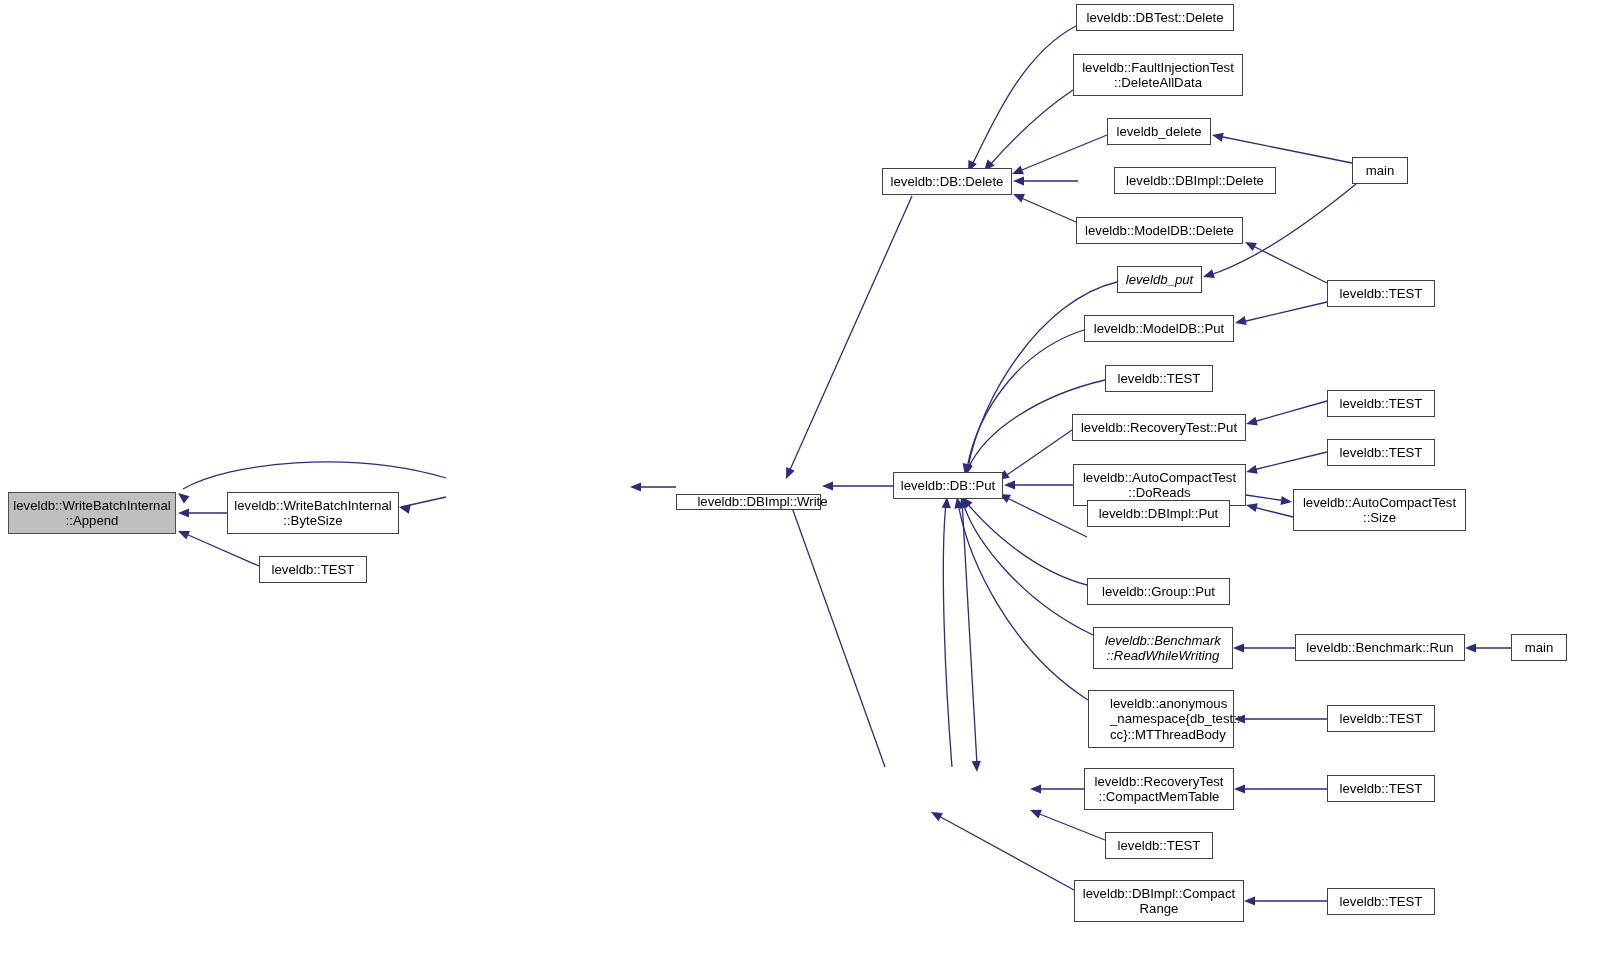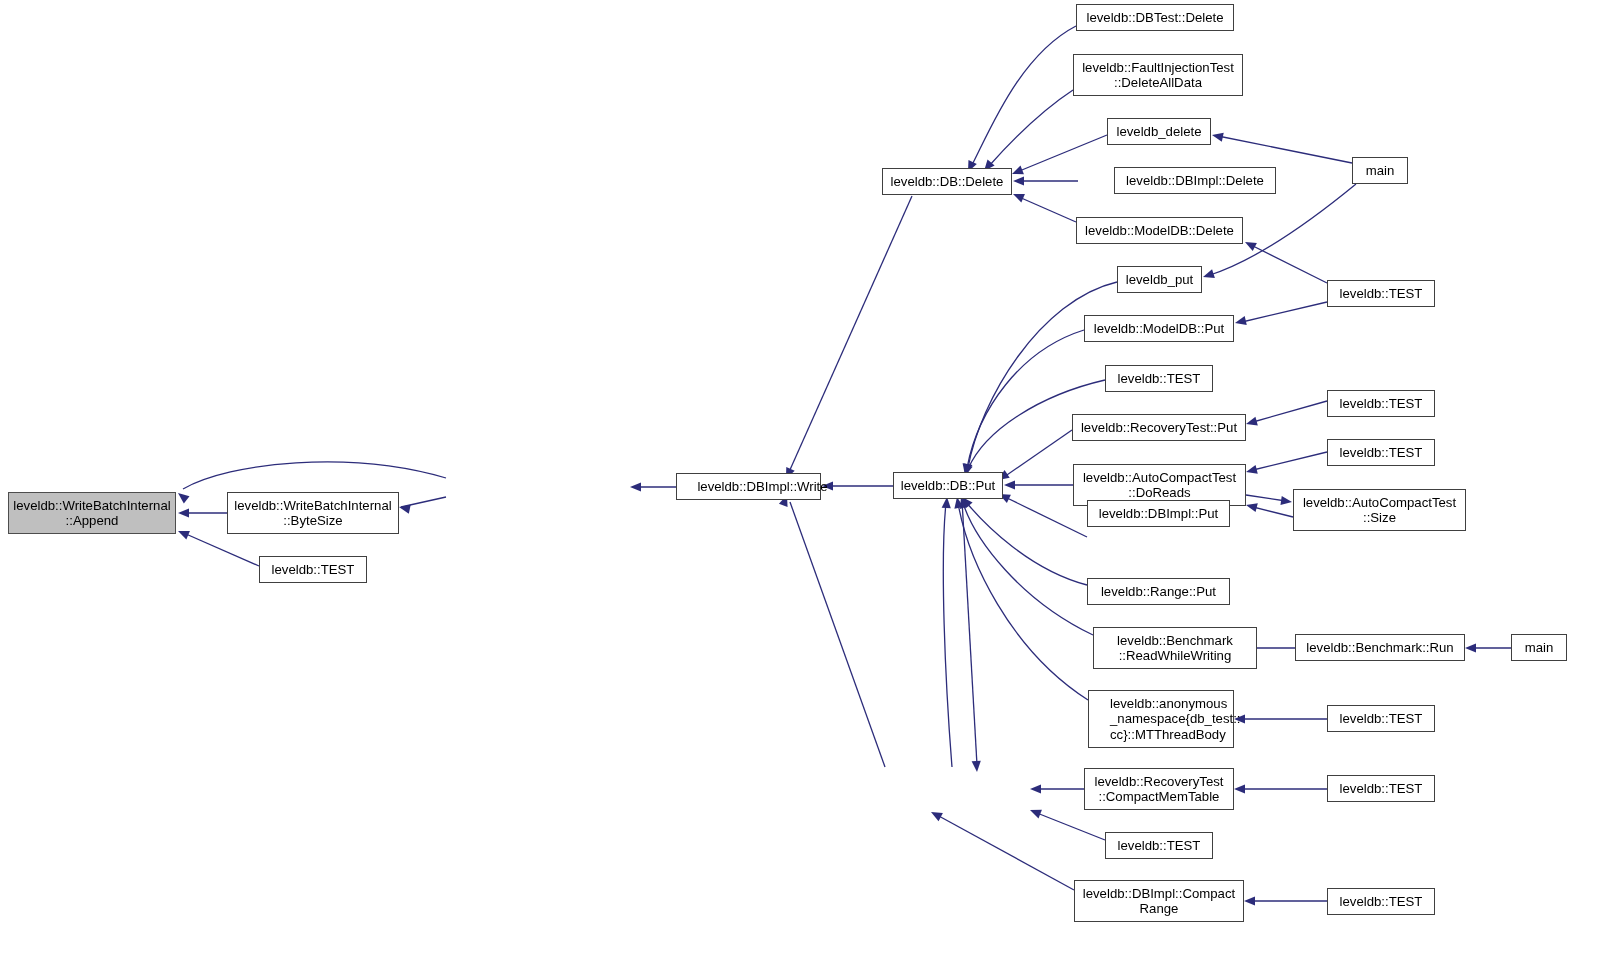--- a/index.html
+++ b/index.html
@@ -211,38 +211,38 @@
       <g>
         <path d="M 1327,901 L 1251,901" fill="none" stroke="#2c2c7a" stroke-width="1.3"></path>
         <polygon points="0,0 -11,-4.6 -11,4.6" fill="#2c2c7a" transform="translate(1244,901) rotate(180)"></polygon>
       </g>
     </svg>
 <div class="node hl" style="left: 8px; top: 492px; width: 168px; height: 42px;">leveldb::WriteBatchInternal
 ::Append</div>
     <div class="node" style="left: 227px; top: 492px; width: 172px; height: 42px;">leveldb::WriteBatchInternal
 ::ByteSize</div>
     <div class="node" style="left: 259px; top: 556px; width: 108px; height: 27px;">leveldb::TEST</div>
-    <div class="node" style="left: 676px; top: 473px; width: 145px; height: 27px; padding-left: 28px;">leveldb::DBImpl::Write</div>
+    <div class="node" style="left: 676px; top: 494px; width: 145px; height: 16px; padding-left: 28px;">leveldb::DBImpl::Write</div>
     <div class="node" style="left: 882px; top: 168px; width: 130px; height: 27px;">leveldb::DB::Delete</div>
     <div class="node" style="left: 893px; top: 472px; width: 110px; height: 27px;">leveldb::DB::Put</div>
     <div class="node" style="left: 1076px; top: 4px; width: 158px; height: 27px;">leveldb::DBTest::Delete</div>
     <div class="node" style="left: 1073px; top: 54px; width: 170px; height: 42px;">leveldb::FaultInjectionTest
 ::DeleteAllData</div>
     <div class="node" style="left: 1107px; top: 118px; width: 104px; height: 27px;">leveldb_delete</div>
     <div class="node" style="left: 1078px; top: 167px; width: 162px; height: 27px; margin-left: 36px;">leveldb::DBImpl::Delete</div>
     <div class="node" style="left: 1076px; top: 217px; width: 167px; height: 27px;">leveldb::ModelDB::Delete</div>
-    <div class="node" style="left: 1117px; top: 266px; width: 85px; height: 27px;">leveldb_put</div>
+    <div class="node" style="left: 1117px; top: 266px; width: 85px; height: 27px; font-style: italic;">leveldb_put</div>
     <div class="node" style="left: 1084px; top: 315px; width: 150px; height: 27px;">leveldb::ModelDB::Put</div>
     <div class="node" style="left: 1105px; top: 365px; width: 108px; height: 27px;">leveldb::TEST</div>
     <div class="node" style="left: 1072px; top: 414px; width: 174px; height: 27px;">leveldb::RecoveryTest::Put</div>
     <div class="node" style="left: 1073px; top: 464px; width: 173px; height: 42px;">leveldb::AutoCompactTest
 ::DoReads</div>
     <div class="node" style="left: 1087px; top: 500px; width: 143px; height: 27px;">leveldb::DBImpl::Put</div>
-    <div class="node" style="left: 1087px; top: 578px; width: 143px; height: 27px;">leveldb::Range::Put</div>
-    <div class="node" style="left: 1093px; top: 627px; width: 164px; height: 42px;">leveldb::Benchmark
+    <div class="node" style="left: 1087px; top: 578px; width: 143px; height: 27px;">leveldb::Group::Put</div>
+    <div class="node" style="left: 1093px; top: 627px; width: 140px; height: 42px; font-style: italic;">leveldb::Benchmark
 ::ReadWhileWriting</div>
     <div class="node leftal" style="left: 1088px; top: 690px; width: 146px; height: 58px;">leveldb::anonymous
 _namespace{db_test::
 cc}::MTThreadBody</div>
     <div class="node" style="left: 1084px; top: 768px; width: 150px; height: 42px;">leveldb::RecoveryTest
 ::CompactMemTable</div>
     <div class="node" style="left: 1105px; top: 832px; width: 108px; height: 27px;">leveldb::TEST</div>
     <div class="node" style="left: 1074px; top: 880px; width: 170px; height: 42px;">leveldb::DBImpl::Compact
 Range</div>
     <div class="node" style="left: 1352px; top: 157px; width: 56px; height: 27px;">main</div>

